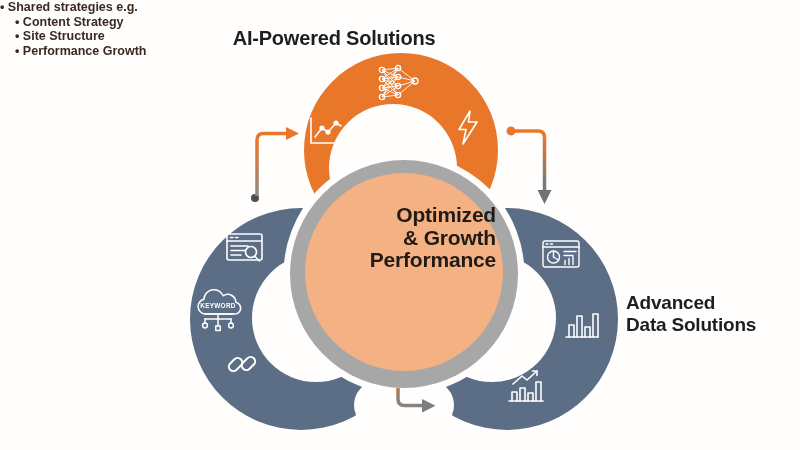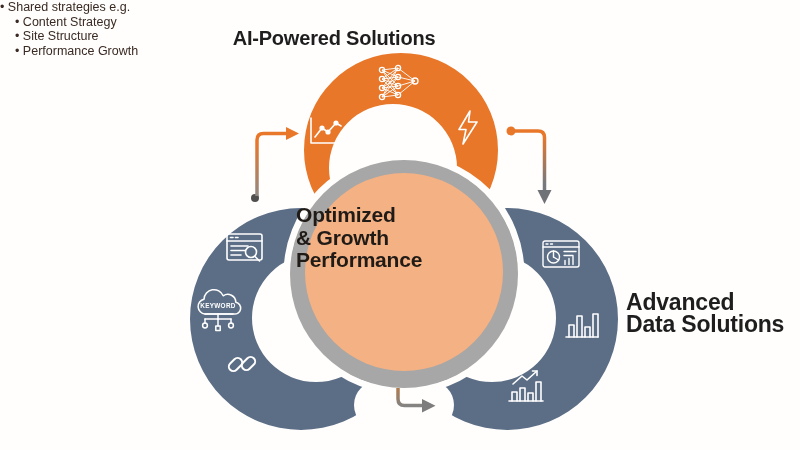--- a/index.html
+++ b/index.html
@@ -3,23 +3,23 @@
 <meta charset="utf-8">
 <style>
   html,body{margin:0;padding:0;background:#ffffff;}
   #stage{position:relative;width:800px;height:450px;background:#fffefd;overflow:hidden;
          font-family:"Liberation Sans","DejaVu Sans",sans-serif;}
   #diagram-svg{position:absolute;left:0;top:0;}
   .icon{position:absolute;}
   .txt{position:absolute;font-weight:bold;color:#1e1e1e;}
   #top-title{left:0;top:27px;width:668px;text-align:center;font-size:20px;letter-spacing:-0.2px;}
   #left-label{top:292px;right:623px;text-align:right;font-size:19px;line-height:21.5px;letter-spacing:-0.2px;white-space:nowrap;}
-  #right-label{top:292px;left:626px;text-align:left;font-size:23px;line-height:21.5px;letter-spacing:-0.2px;white-space:nowrap;}
-  #center-heading{left:296px;top:204px;width:200px;text-align:left;font-size:21px;line-height:22.5px;color:#201b17;letter-spacing:-0.2px;}
-  #center-bullets{left:333px;top:275px;width:170px;font-size:12.5px;line-height:14.6px;font-weight:normal;color:#3a2a22;}
+  #right-label{top:292px;left:626px;text-align:left;font-size:19px;line-height:21.5px;letter-spacing:-0.2px;white-space:nowrap;}
+  #center-heading{left:296px;top:204px;width:200px;text-align:right;font-size:21px;line-height:22.5px;color:#201b17;letter-spacing:-0.2px;}
+  #center-bullets{left:333px;top:275px;width:170px;font-size:12.5px;line-height:14.6px;font-weight:bold;color:#3a2a22;}
   .sub-bullet{margin-left:15px;}
 </style>
 </head>
 <body>
 
 <div id="stage">
 
   <svg id="diagram-svg" width="800" height="450" viewBox="0 0 800 450">
     <defs>
       <linearGradient id="g1" gradientUnits="userSpaceOnUse" x1="0" y1="200" x2="0" y2="142">

